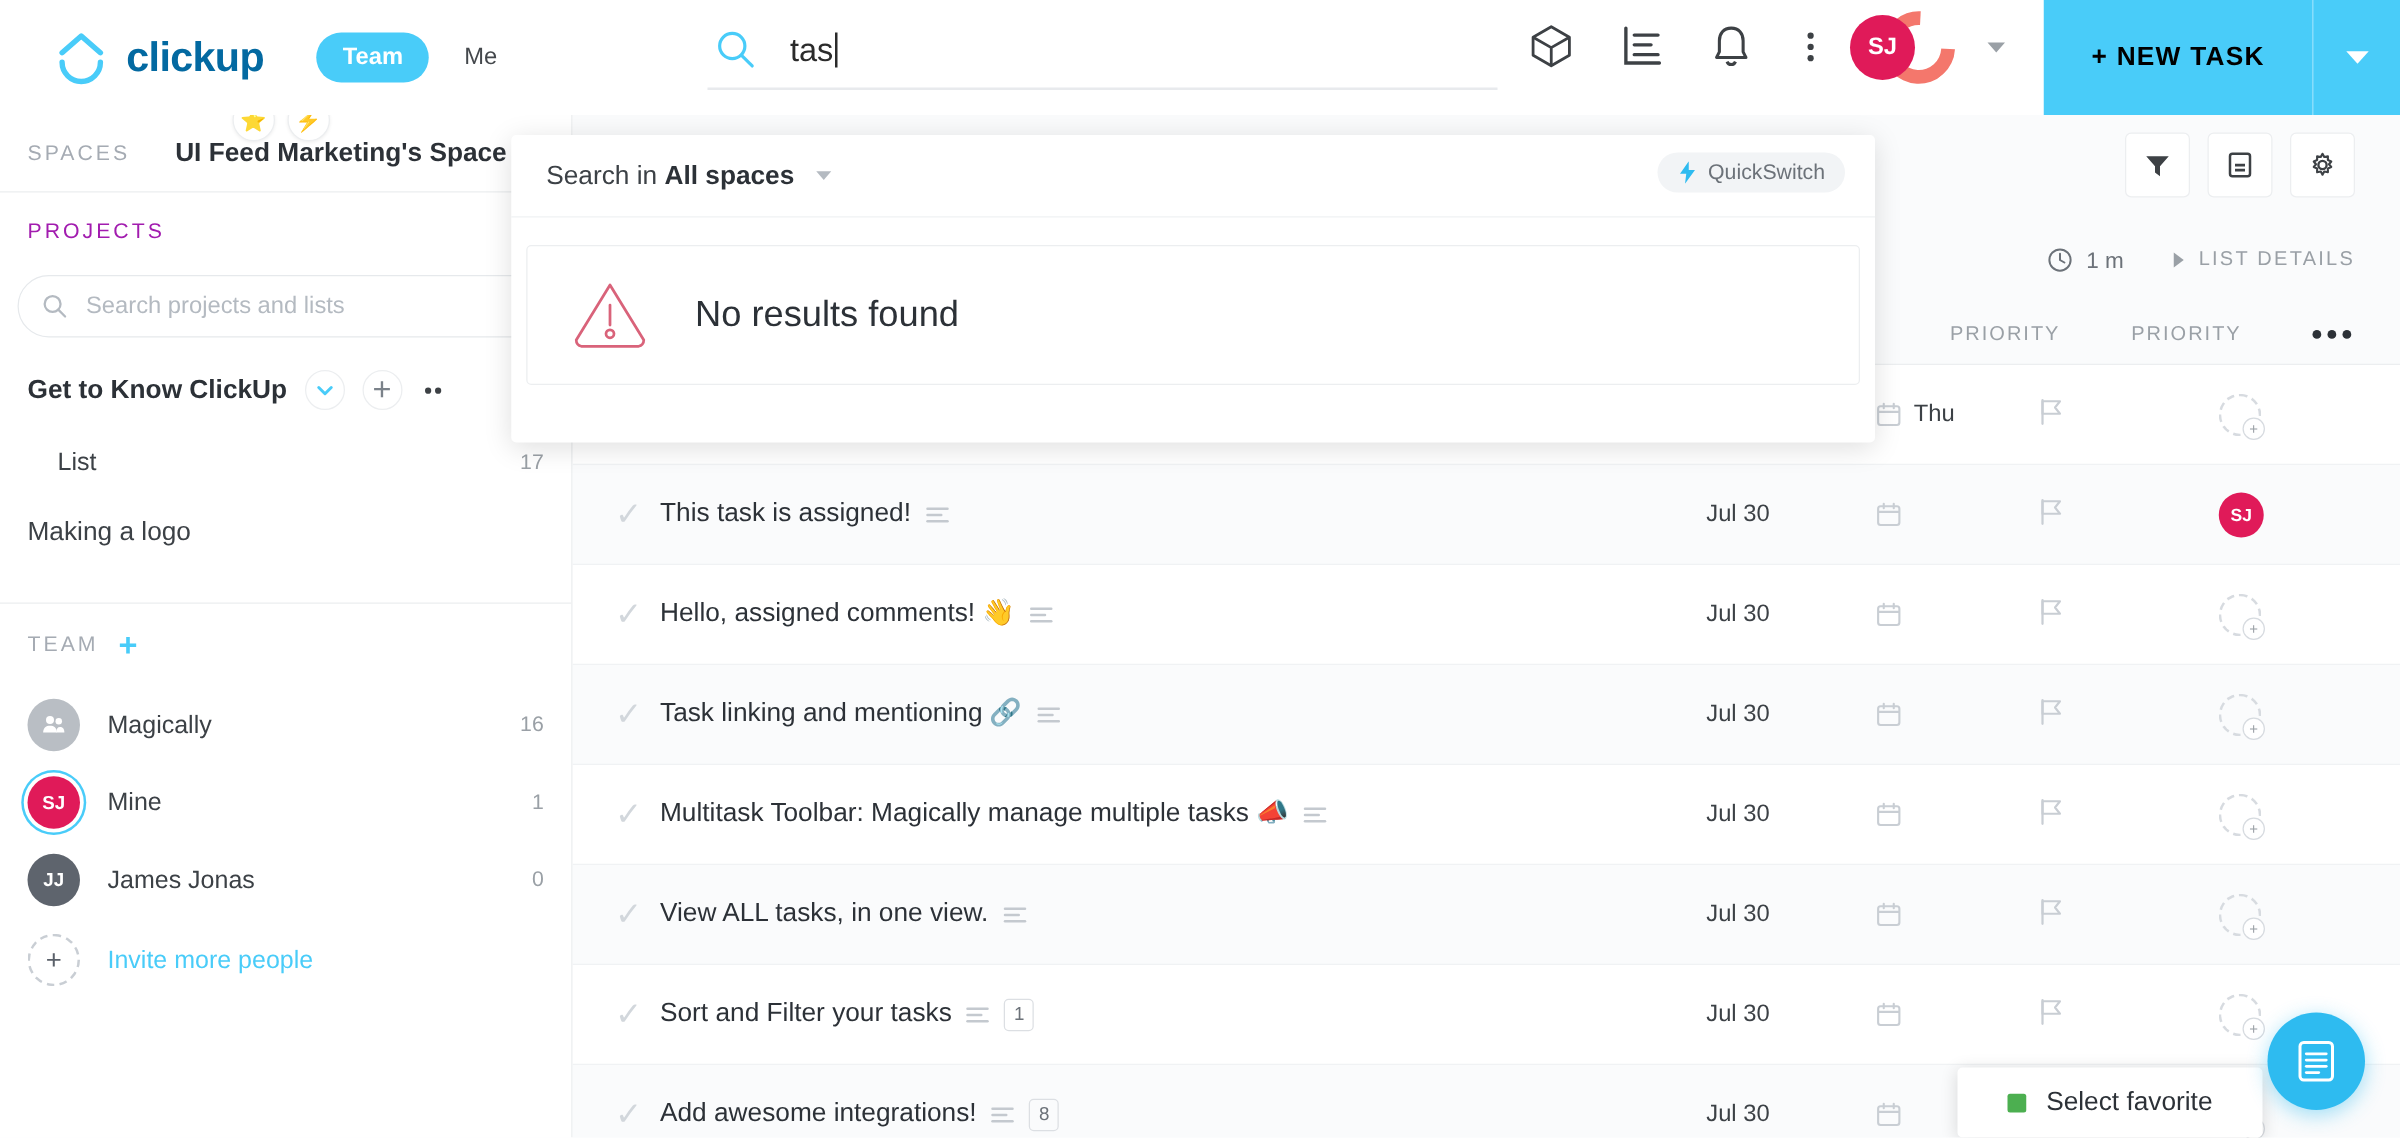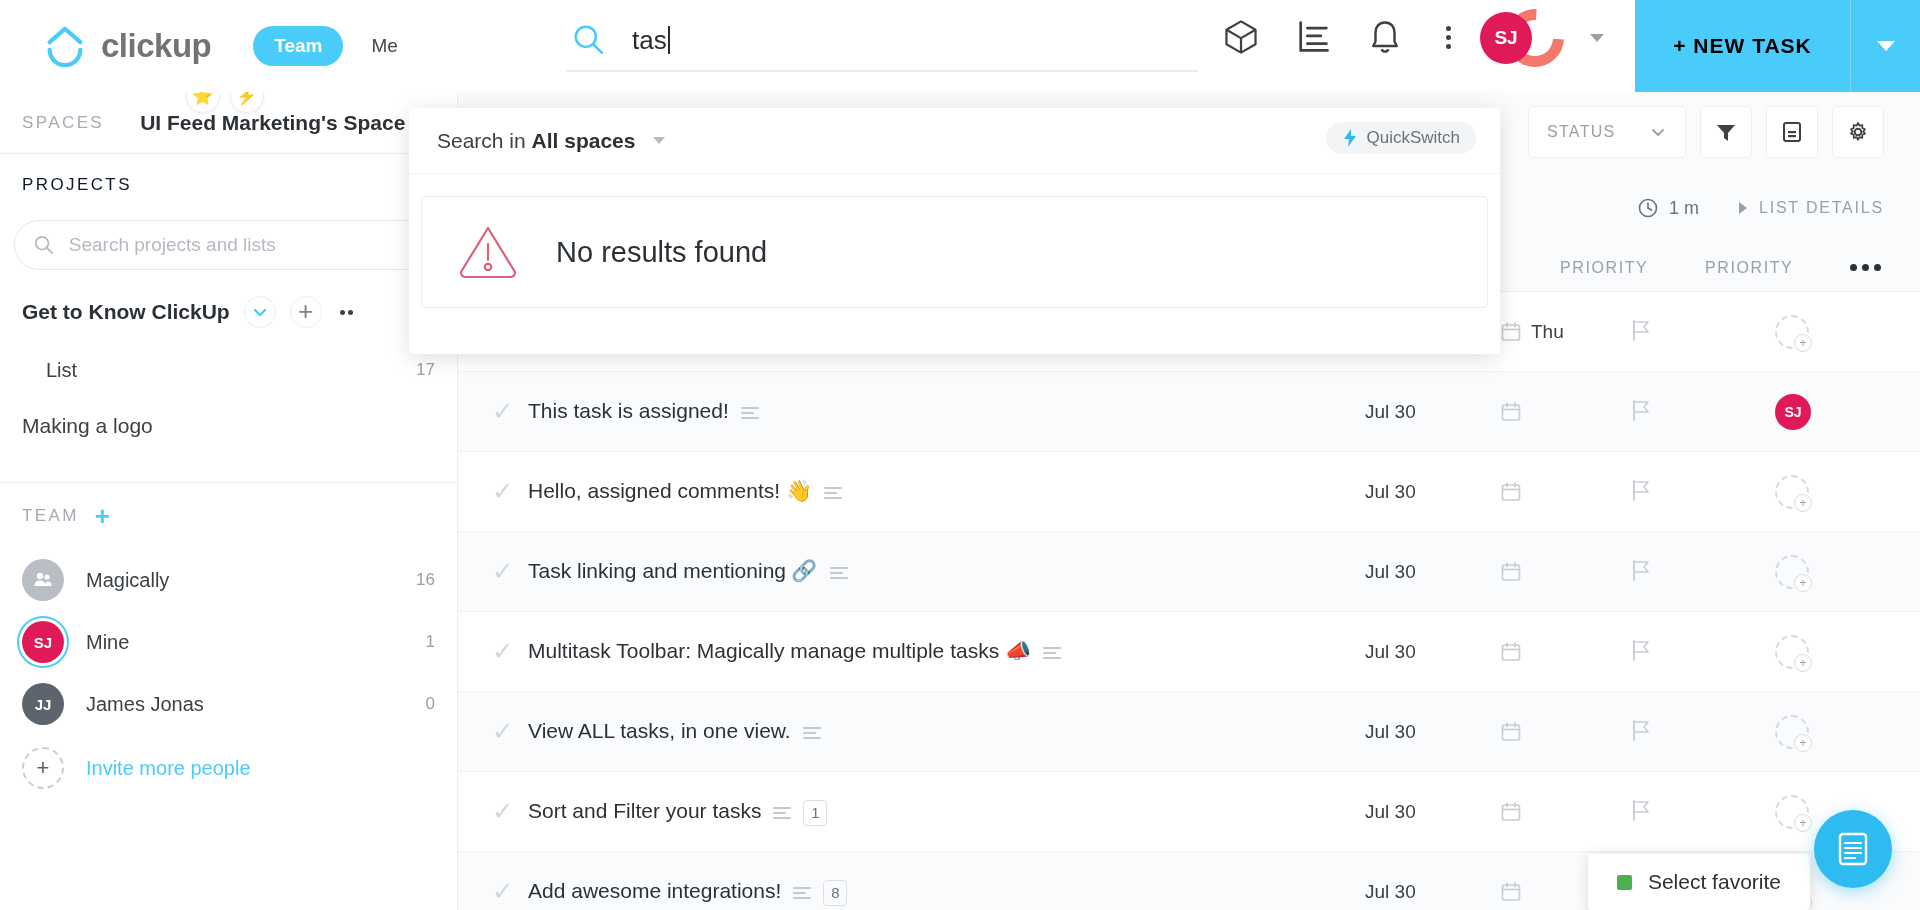--- a/index.html
+++ b/index.html
@@ -16,21 +16,21 @@
   .topbar {
     position: absolute; top: 0; left: 0;
     width: 1920px; height: 92px;
     background: #ffffff;
     display: flex; align-items: center;
     z-index: 40;
   }
   .logo-wrap { display: flex; align-items: center; margin-left: 42px; }
   .logo-mark { width: 46px; height: 46px; }
   .logo-text {
-    font-size: 33px; font-weight: 700; color: #737373;
+    font-size: 33px; font-weight: 700; color: #0369a1;
     margin-left: 13px; letter-spacing: -0.5px;
   }
   .team-pill {
     margin-left: 42px;
     background: #49ccf9; color: #fff;
     font-size: 19px; font-weight: 600;
     padding: 9px 21px; border-radius: 20px;
     cursor: pointer;
   }
   .me-link {
@@ -127,21 +127,21 @@
     font-size: 17px; color: #a5abb3; letter-spacing: 2.4px; font-weight: 400;
   }
   .space-name {
     margin-left: 36px; font-size: 21px; font-weight: 700; color: #2c3137;
     white-space: nowrap; overflow: hidden;
   }
   .projects-row {
     height: 62px; display: flex; align-items: center; justify-content: space-between;
     padding: 0 22px;
   }
-  .projects-label { font-size: 17px; color: #0f172a; letter-spacing: 2.4px; }
+  .projects-label { font-size: 17px; color: #a21caf; letter-spacing: 2.4px; }
   .projects-all { font-size: 19px; color: #49ccf9; cursor: pointer; }
   .side-search {
     margin: 4px 14px 0; height: 50px;
     border: 1px solid #e6e9ec; border-radius: 26px;
     display: flex; align-items: center; padding: 0 18px;
   }
   .side-search input {
     border: none; outline: none; margin-left: 14px;
     font-size: 19px; color: #701a75; width: 100%;
     font-family: "Liberation Sans", sans-serif; background: transparent;
@@ -313,21 +313,21 @@
     border: 1px solid #eceef0; border-radius: 4px; height: 112px;
     display: flex; align-items: center; padding-left: 34px; gap: 36px;
   }
   .nr-text { font-size: 29px; color: #2c3137; }
 
   
   .fav-tooltip {
     position: absolute; right: 110px; bottom: 0;
     background: #fff; box-shadow: 0 2px 14px rgba(0,0,0,0.14);
     border-radius: 4px; height: 56px; display: flex; align-items: center;
-    padding: 0 29px; gap: 16px; z-index: 60;
+    padding: 0 40px; gap: 16px; z-index: 60;
   }
   .fav-sq { width: 15px; height: 15px; background: #4caf50; border-radius: 2px; }
   .fav-label { font-size: 21px; color: #2c3137; }
   .fab {
     position: absolute; right: 28px; bottom: 22px;
     width: 78px; height: 78px; border-radius: 50%;
     background: #2ebbf0; display: flex; align-items: center; justify-content: center;
     box-shadow: 0 4px 16px rgba(46,187,240,0.45); cursor: pointer; z-index: 60;
   }
 </style>
@@ -477,26 +477,20 @@
     </div>
 
     <div class="invite-row">
       <div class="invite-circle">+</div>
       <span class="invite-text">Invite more people</span>
     </div>
   </div>
 
   <div class="main">
     <div class="main-toolbar">
-      <div class="status-select">
-        <span class="status-text">STATUS</span>
-        <svg width="18" height="18" viewBox="0 0 18 18">
-            <path d="M4 7 L9 12 L14 7" fill="none" stroke="#9aa0a6" stroke-width="1.8" stroke-linecap="round" stroke-linejoin="round"></path>
-          </svg>
-      </div>
       <div class="sq-btn">
         <svg width="24" height="24" viewBox="0 0 24 24">
             <path d="M3 5 L21 5 L14 13 L14 21 L10 18 L10 13 Z" fill="#3d4145"></path>
           </svg>
       </div>
       <div class="sq-btn">
         <svg width="24" height="24" viewBox="0 0 24 24">
           <rect x="4" y="3" width="16" height="18" rx="2" fill="none" stroke="#3d4145" stroke-width="2"></rect>
           <rect x="8" y="11" width="8" height="2.2" fill="#3d4145"></rect>
             <rect x="8" y="15" width="8" height="2.2" fill="#3d4145"></rect>

